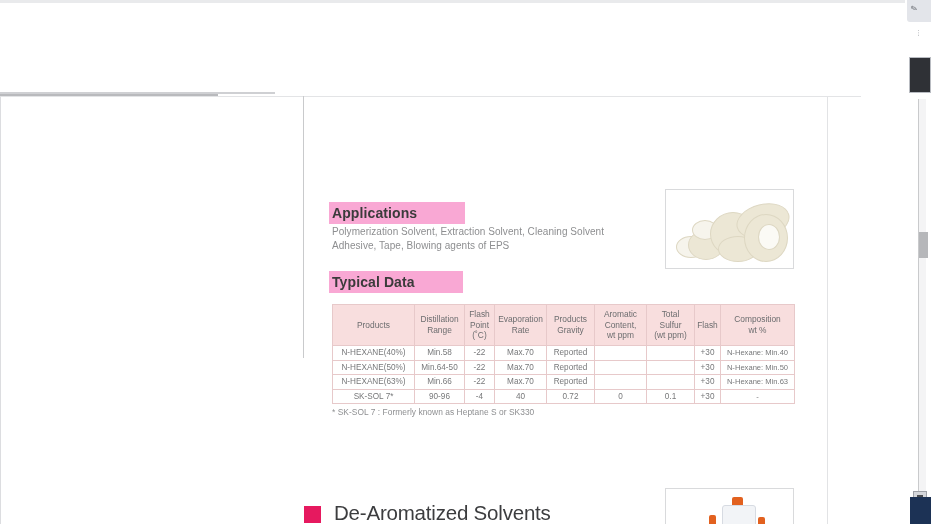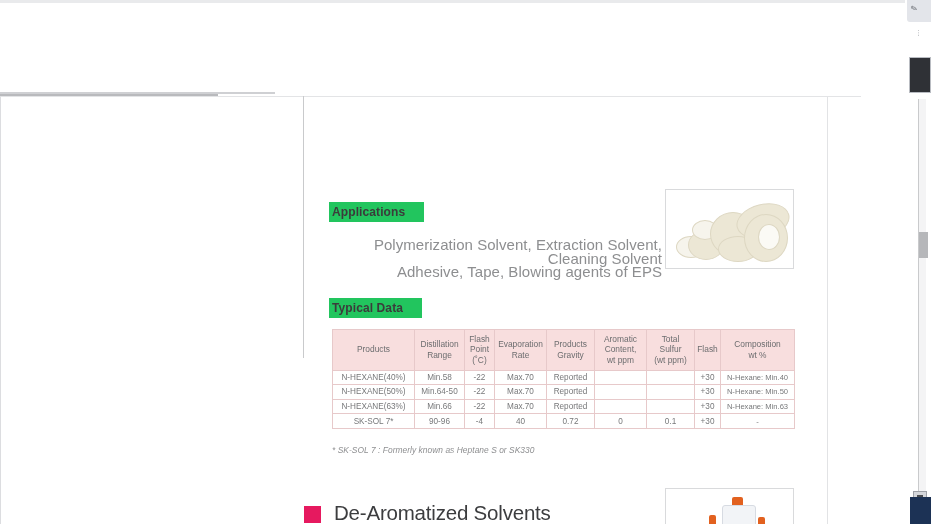--- a/index.html
+++ b/index.html
@@ -71,36 +71,35 @@
   
   .content {
     position: absolute;
     left: 331px;
     top: 105px;
     width: 330px;
   }
 
   .sec-label {
     display: inline-block;
-    font-size: 12px;
+    font-size: 14px;
     font-weight: bold;
     color: #3b3b3b;
     letter-spacing: .1px;
-    background: #22c55e;
-    padding: 3px 19px 3px 3px;
+    background: #f9a8d4;
+    padding: 3px 48px 3px 3px;
     margin-left: -3px;
   }
 
   .body-text {
-    font-size: 15px;
+    font-size: 10px;
     line-height: 13.5px;
     color: #8d8e90;
-    margin-top: 16px;
+    margin-top: 1px;
     letter-spacing: .05px;
-    text-align: right;
   }
 
   
   .tbl-wrap { margin-top: 11px; }
 
   table.typ {
     border-collapse: collapse;
     width: 462px;
     table-layout: fixed;
   }
@@ -124,25 +123,24 @@
     height: 14.6px;
     font-size: 8.2px;
     background: #ffffff;
     color: #77787a;
     vertical-align: middle;
   }
   table.typ tbody td.prod { font-size: 8.2px; }
   table.typ tbody td.comp { font-size: 7.6px; text-align: center; }
 
   .footnote {
-    margin-top: 16px;
+    margin-top: 3px;
     font-size: 8.4px;
     color: #8e8f91;
     letter-spacing: .05px;
-    font-style: italic;
   }
 
   
   .big-head-row {
     position: absolute;
     left: 303px;
     top: 404px;
     display: flex;
     align-items: center;
   }

